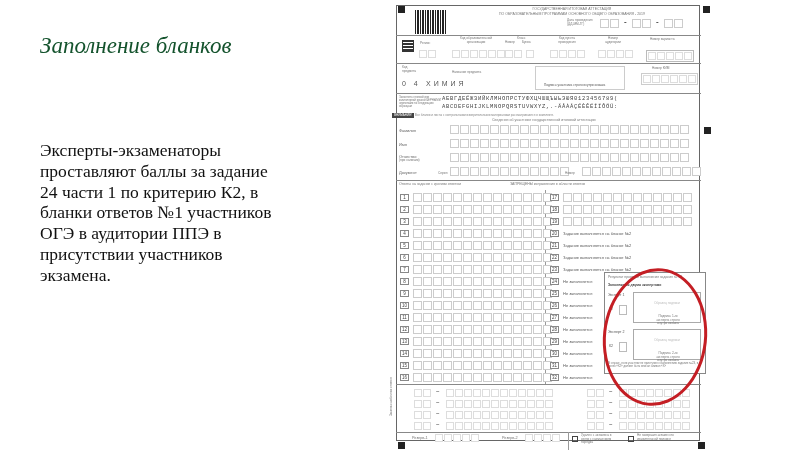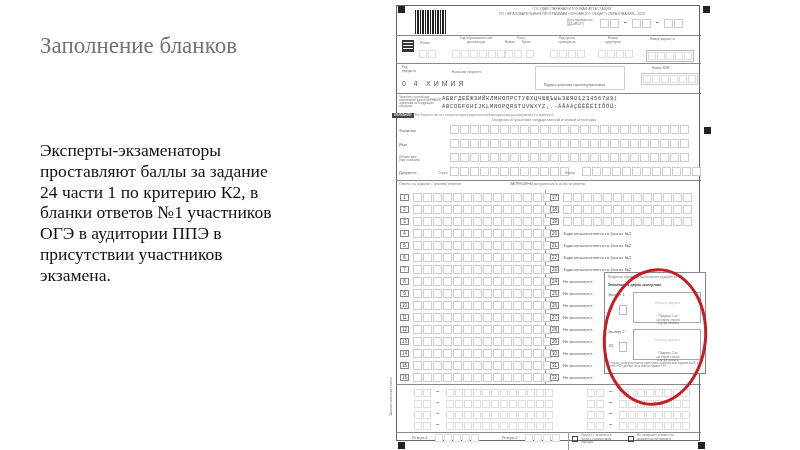--- a/index.html
+++ b/index.html
@@ -2,21 +2,21 @@
 <html><head>
 <meta charset="utf-8">
 <style>
   * { box-sizing: border-box; margin: 0; padding: 0; }
   html, body { width: 800px; height: 450px; background: #ffffff; overflow: hidden; }
   body { position: relative; font-family: "Liberation Serif", serif; }
 
   .slide-title {
     position: absolute; left: 40px; top: 33px;
     font-family: "Liberation Serif", serif;
-    font-size: 23px; color: #737373; white-space: nowrap;
+    font-size: 23px; color: #14532d; white-space: nowrap; font-style: italic;
   }
   .slide-body {
     position: absolute; left: 40px; top: 140px; width: 240px;
     font-family: "Liberation Serif", serif;
     font-size: 17.5px; line-height: 20.8px; color: #111;
   }
 
   
   .form {
     position: absolute; left: 392px; top: 4px; width: 320px; height: 446px;

